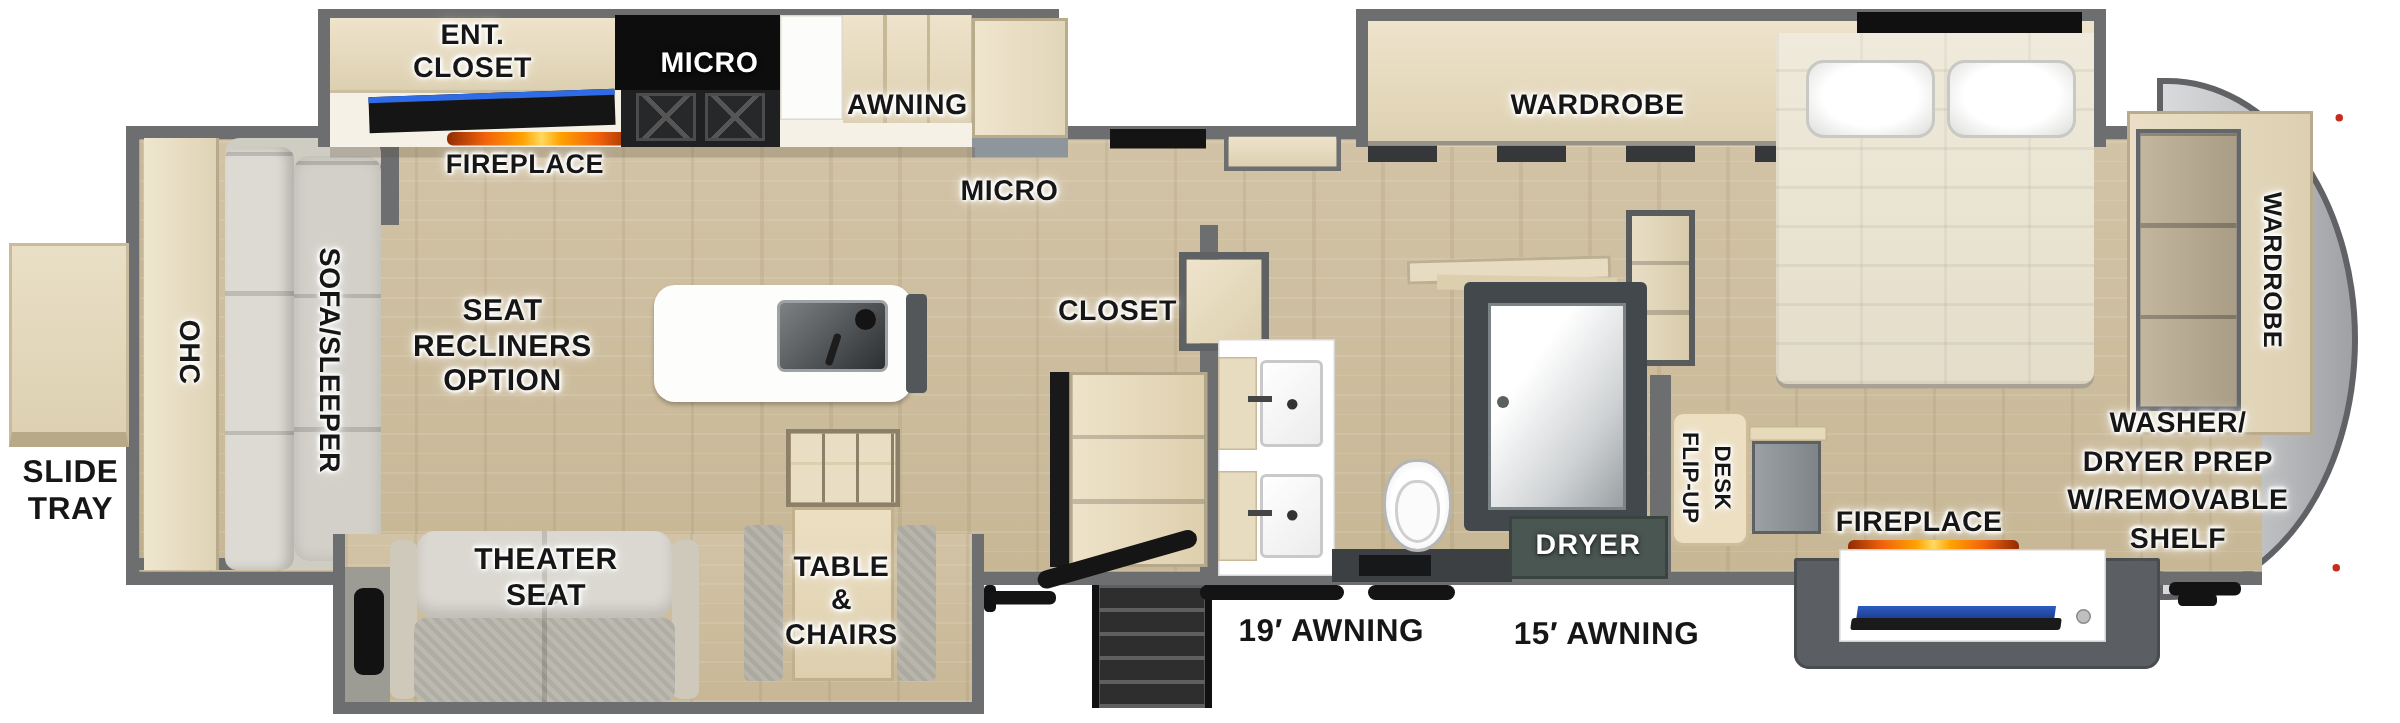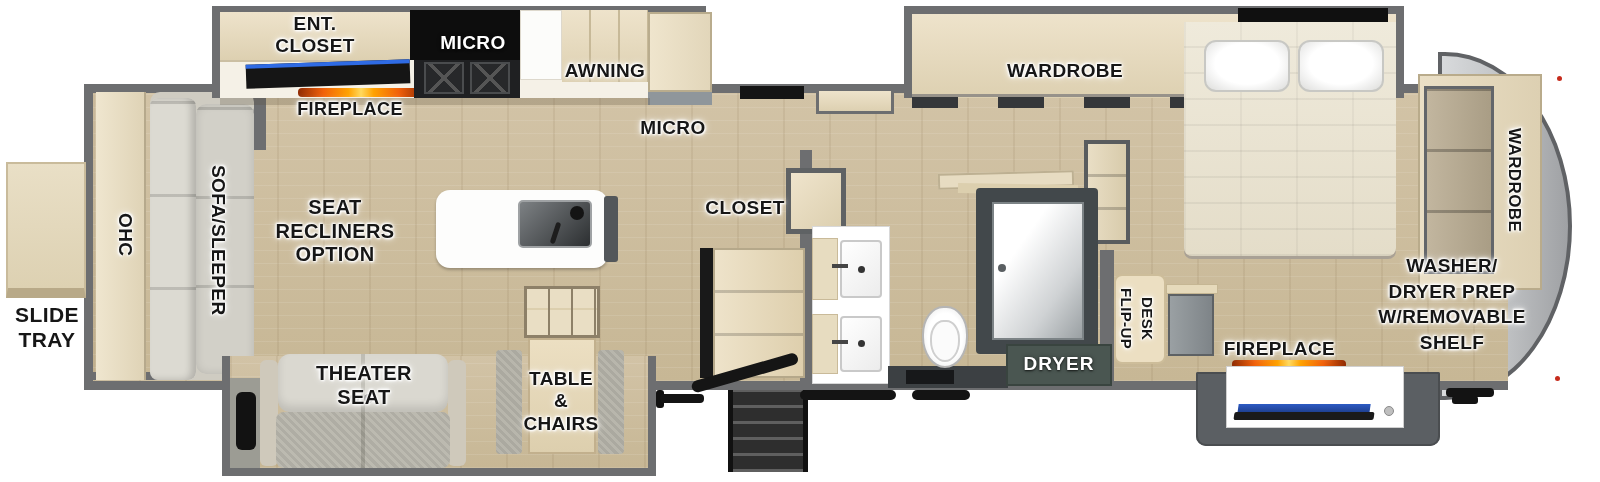--- a/index.html
+++ b/index.html
@@ -161,24 +161,26 @@
   <div class="lbl" style="left:613px;top:117px;width:120px;font-size:19px;">MICRO</div>
   <div class="lbl" style="left:250px;top:196px;width:170px;font-size:20px;">SEAT
 RECLINERS
 OPTION</div>
   <div class="lbl" style="left:685px;top:197px;width:120px;font-size:19px;">CLOSET</div>
   <div class="lbl" style="left:288px;top:362px;width:152px;font-size:20px;">THEATER
 SEAT</div>
   <div class="lbl" style="left:502px;top:368px;width:118px;font-size:19px;">TABLE
 &amp;
 CHAIRS</div>
+  <div class="lbl" style="left:810px;top:409px;width:155px;font-size:21px;">19′ AWNING</div>
+  <div class="lbl" style="left:992px;top:411px;width:158px;font-size:21px;">15′ AWNING</div>
   <div class="lbl lbl-light" style="left:1006px;top:353px;width:106px;font-size:19px;letter-spacing:1px;">DRYER</div>
   <div class="lbl vlabel-lr" style="left:1116px;top:276px;width:48px;height:86px;font-size:15px;line-height:1.4;">FLIP-UP
 DESK</div>
   <div class="lbl" style="left:975px;top:60px;width:180px;font-size:19px;">WARDROBE</div>
   <div class="lbl" style="left:1212px;top:338px;width:135px;font-size:19px;">FIREPLACE</div>
-  <div class="lbl" style="left:1352px;top:253px;width:200px;font-size:19px;line-height:1.35;">WASHER/
+  <div class="lbl" style="left:1352px;top:270px;width:200px;font-size:19px;line-height:1.35;">WASHER/
 DRYER PREP
 W/REMOVABLE
 SHELF</div>
   <div class="lbl vlabel" style="left:1496px;top:105px;width:28px;height:150px;font-size:17px;">WARDROBE</div>
 
 </div>
 
 </body></html>

